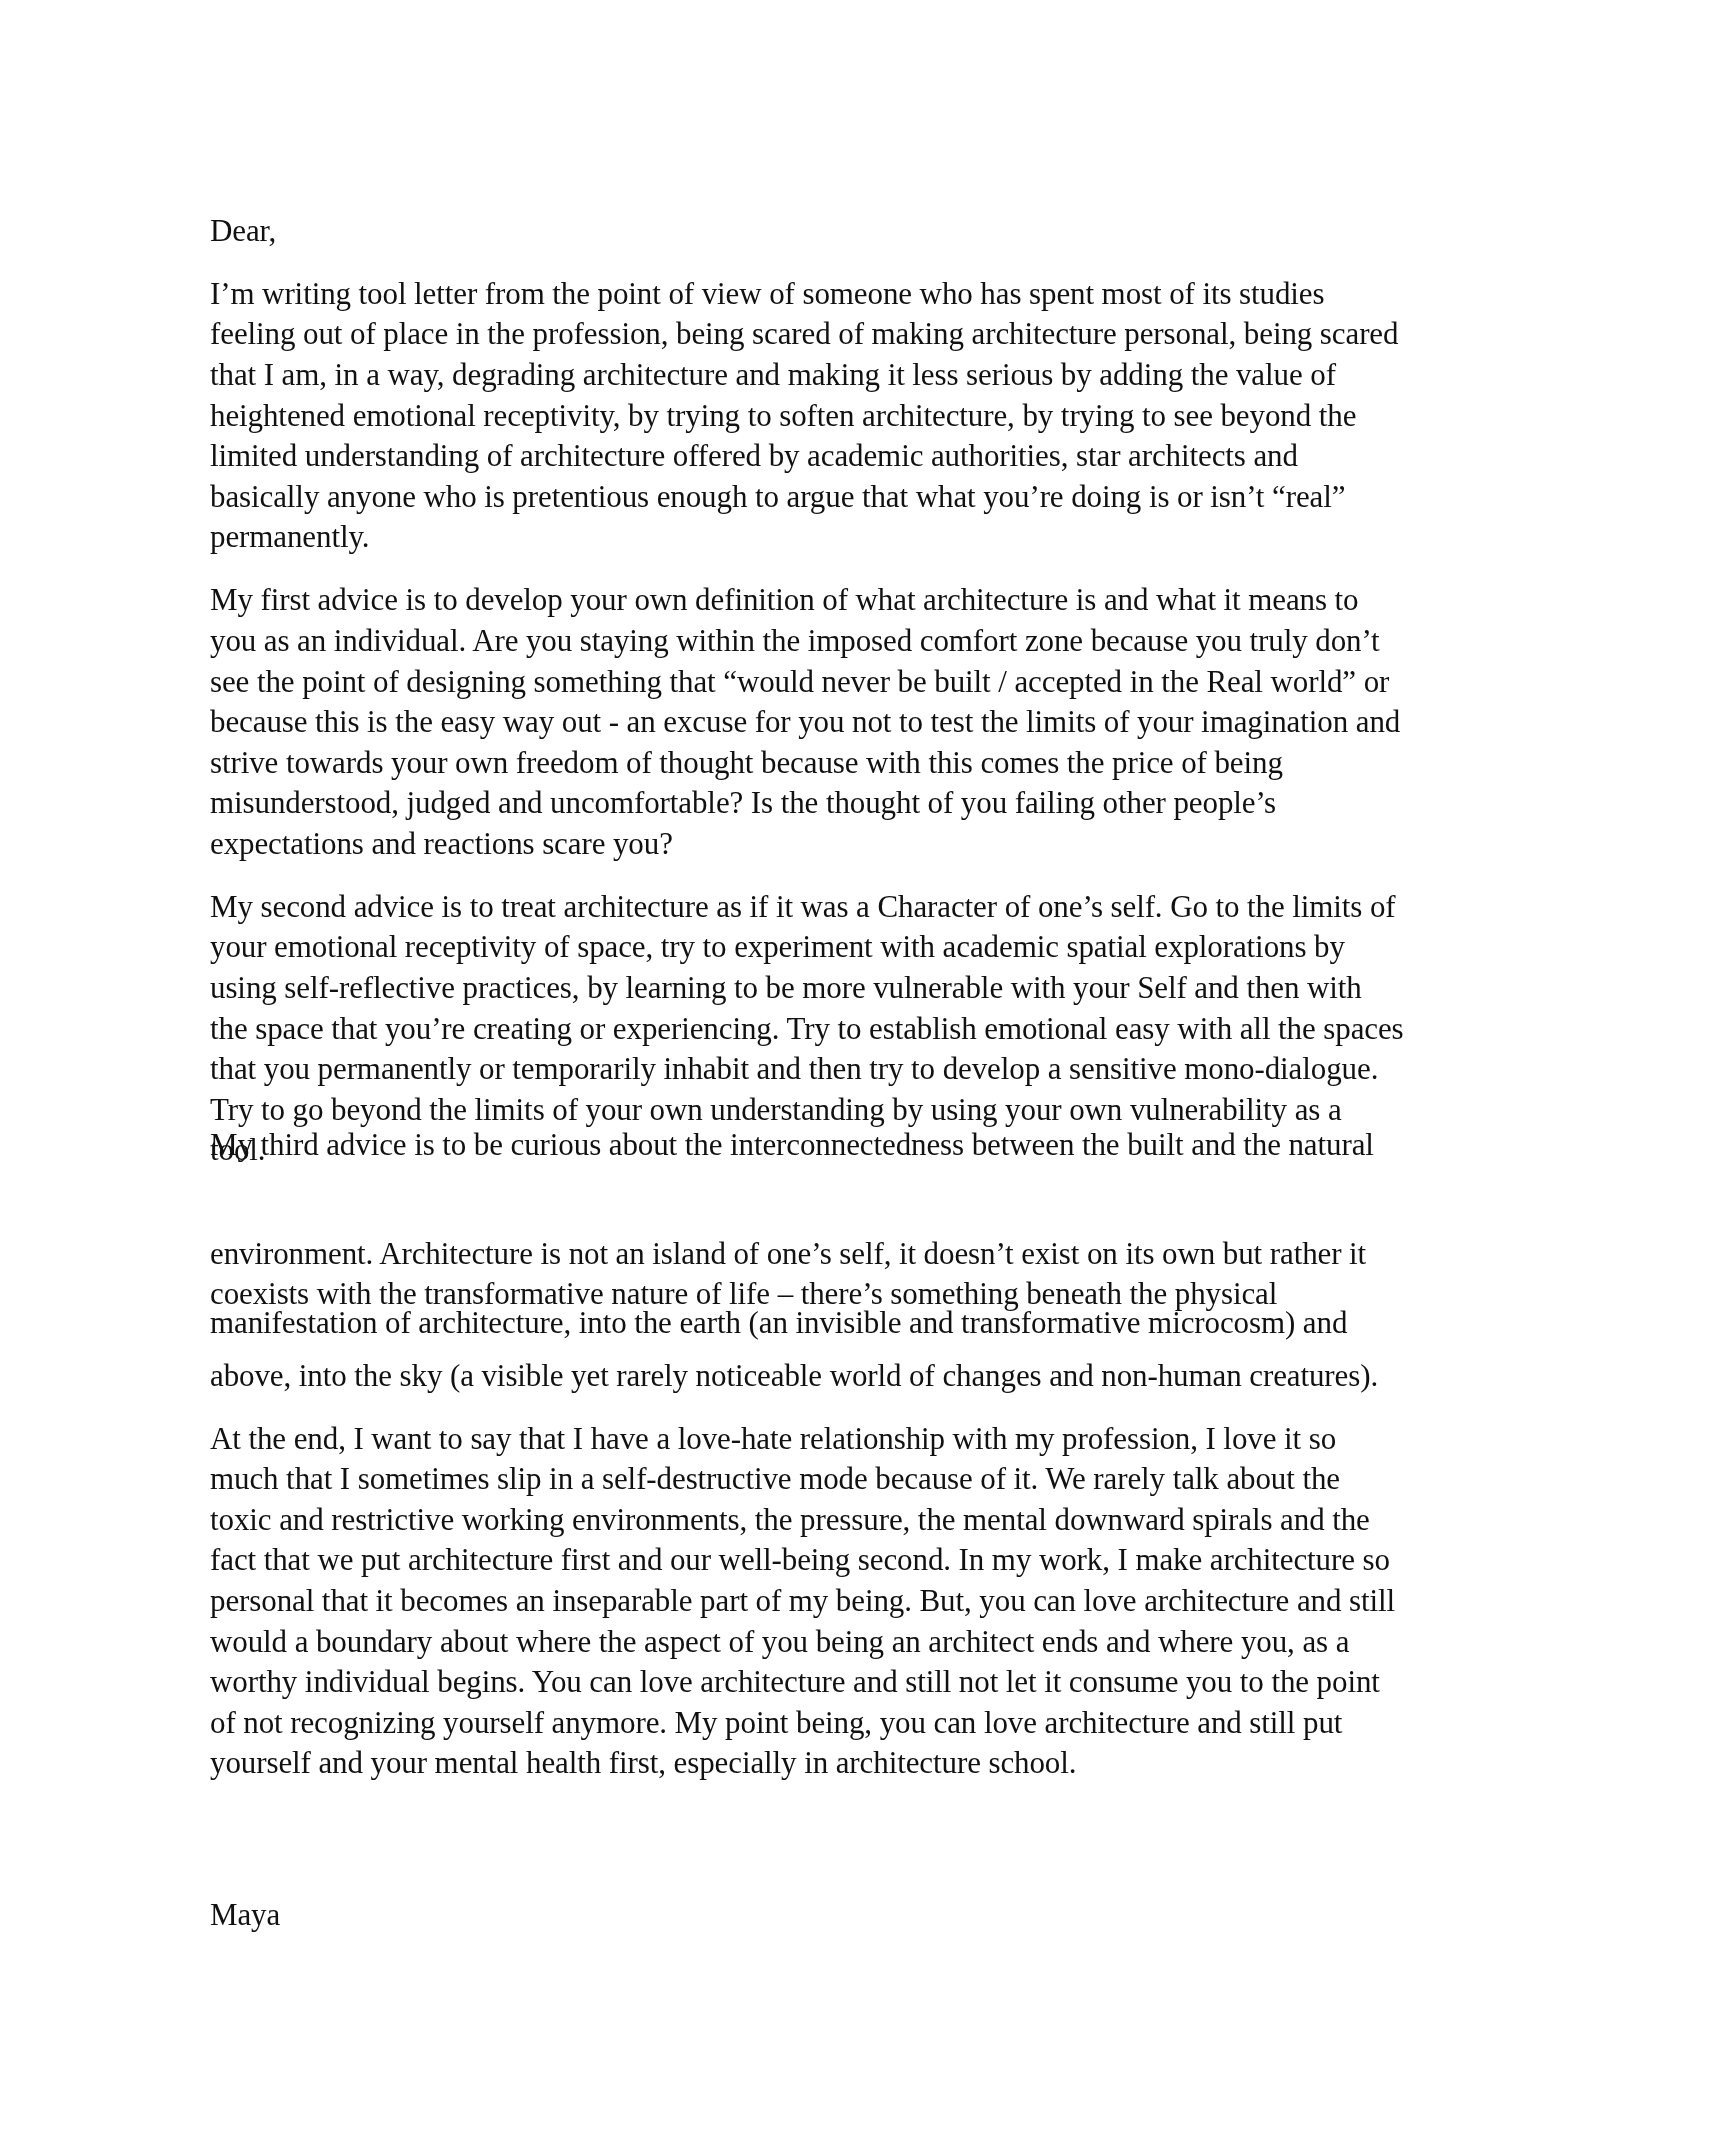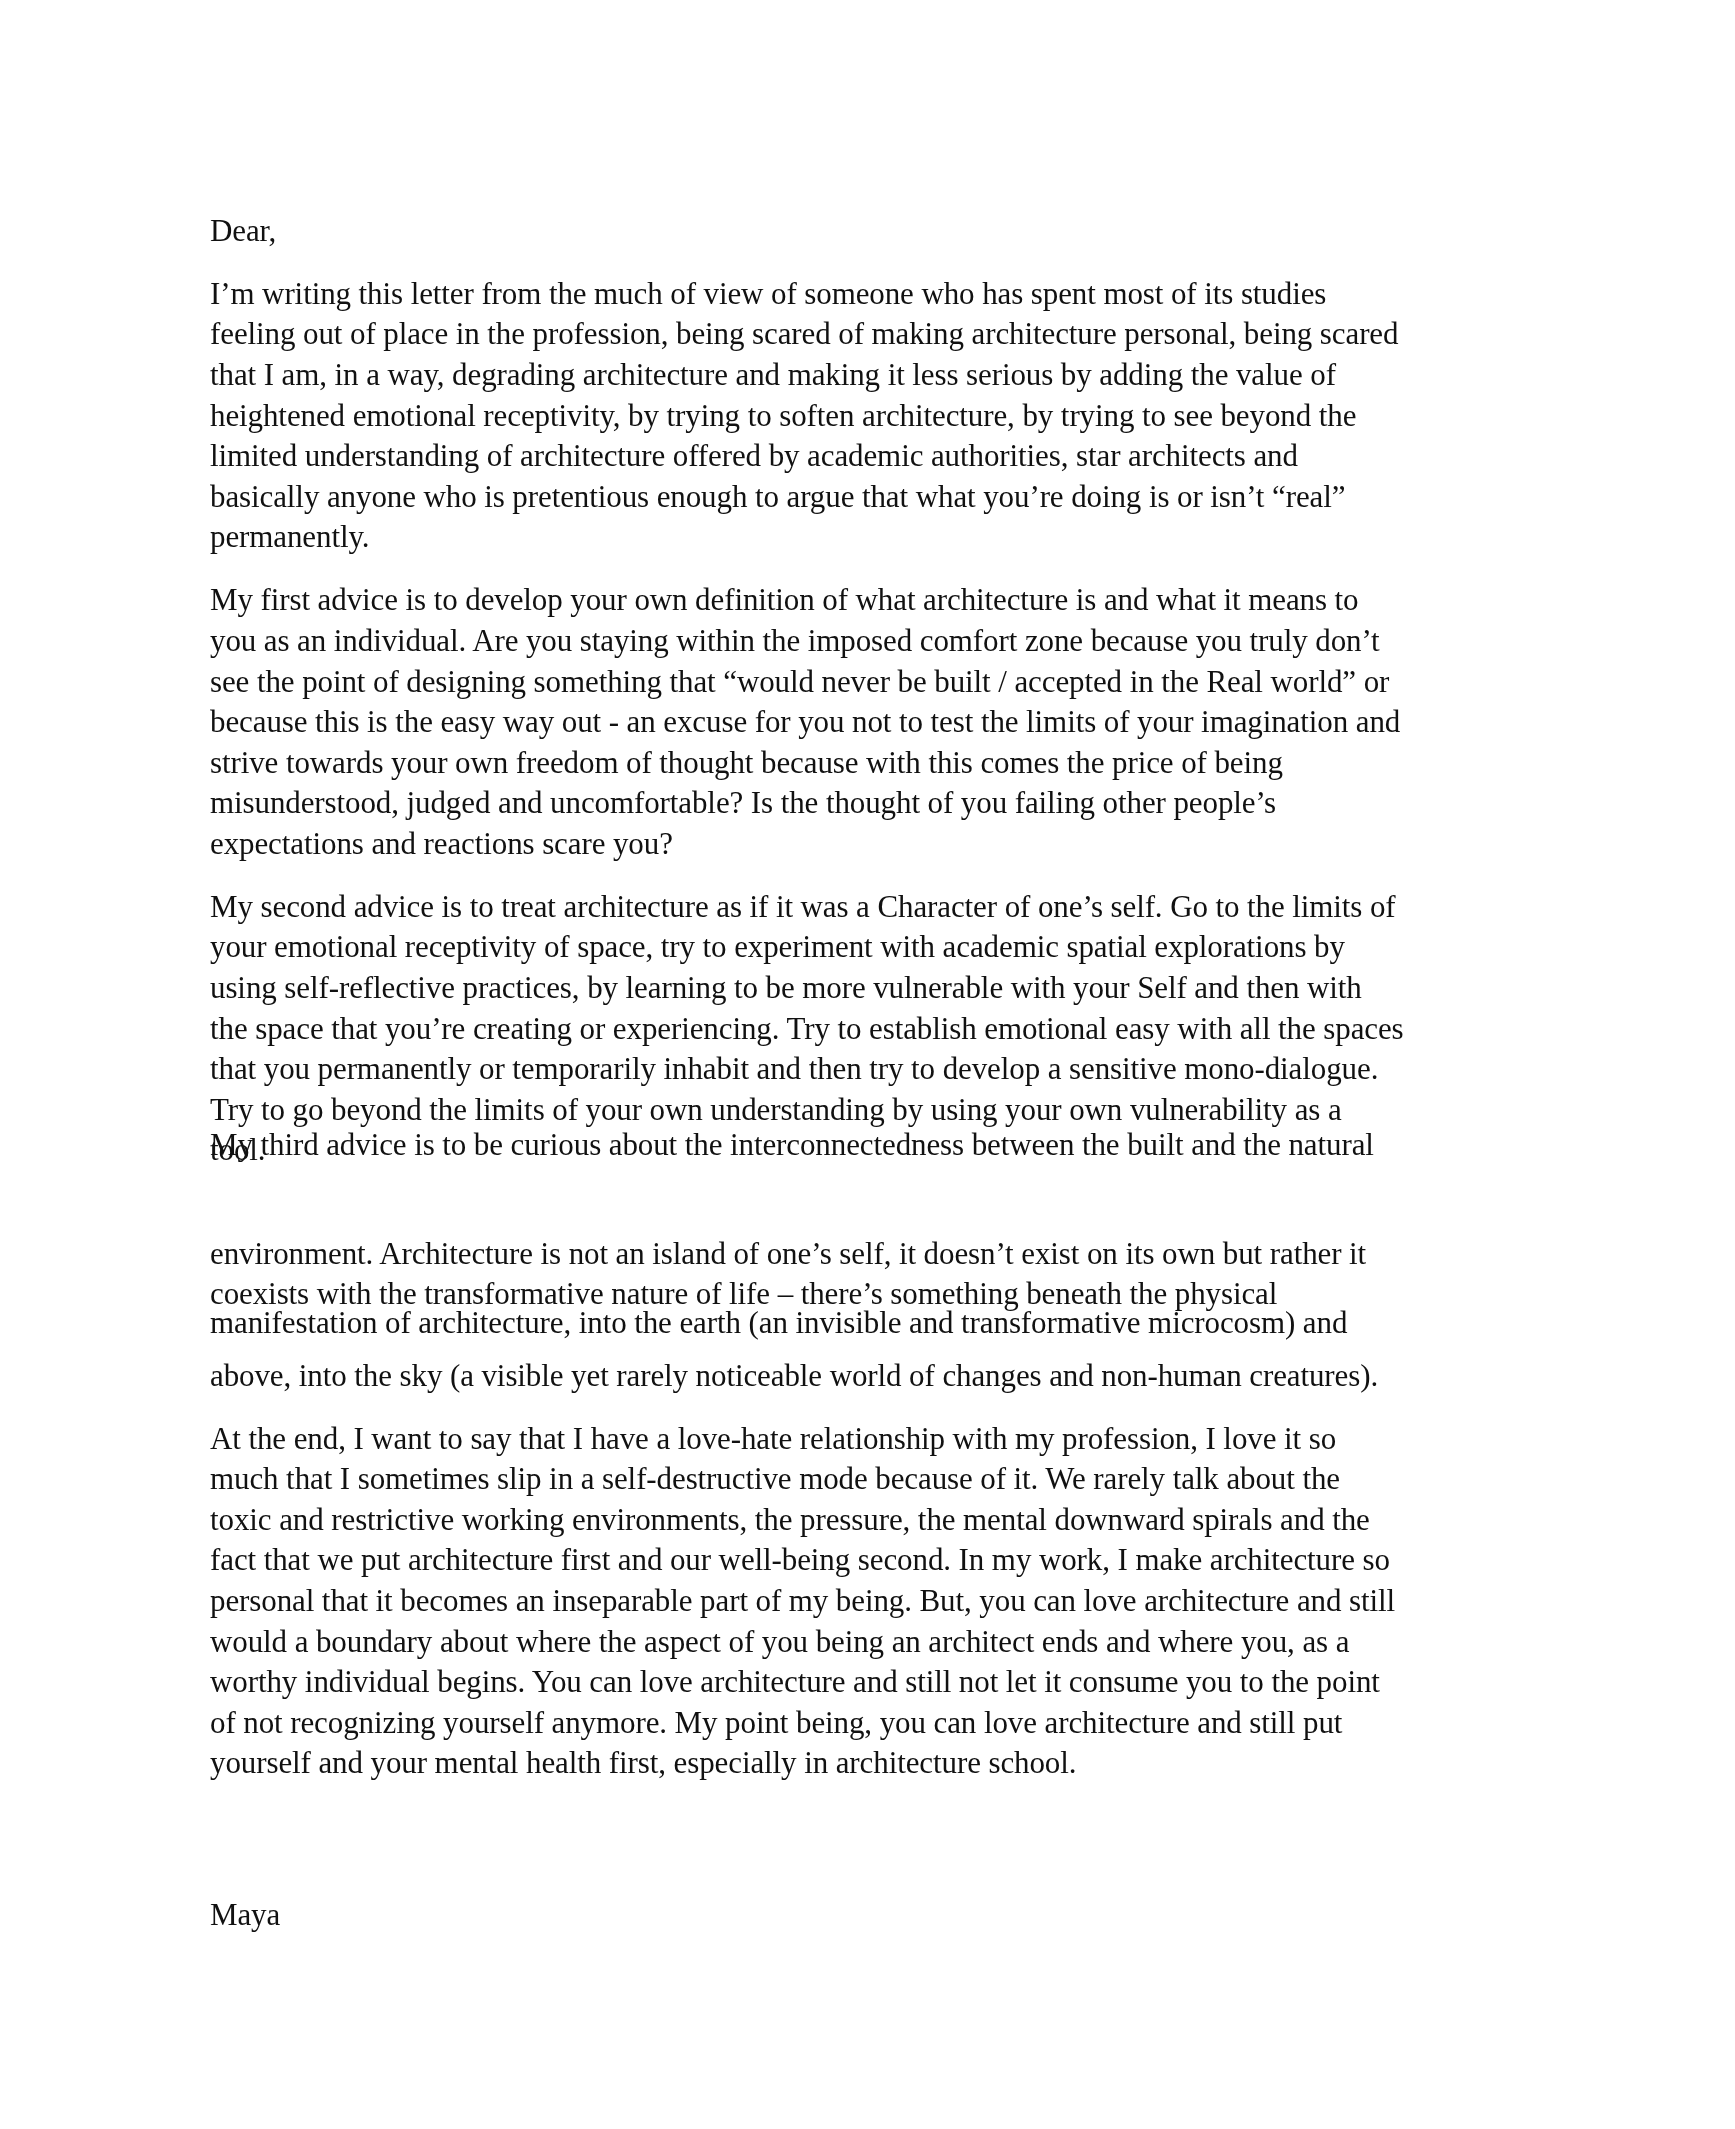--- a/index.html
+++ b/index.html
@@ -34,21 +34,21 @@
     .salutation { top: 210px; }
     .signature { top: 1872px; margin-top: 22px; }
   </style>
 </head>
 <body>
 
 <div class="page">
   <div class="line salutation">Dear,</div>
 
   <div>
-    <div class="line" style="top:273px">I’m writing this letter from the much of view of someone who has spent most of its studies</div>
+    <div class="line" style="top:273px">I’m writing tool letter from the point of view of someone who has spent most of its studies</div>
     <div class="line" style="top:313px">feeling out of place in the profession, being scared of making architecture personal, being scared</div>
     <div class="line" style="top:354px">that I am, in a way, degrading architecture and making it less serious by adding the value of</div>
     <div class="line" style="top:395px">heightened emotional receptivity, by trying to soften architecture, by trying to see beyond the</div>
     <div class="line" style="top:435px">limited understanding of architecture offered by academic authorities, star architects and</div>
     <div class="line" style="top:476px">basically anyone who is pretentious enough to argue that what you’re doing is or isn’t “real”</div>
     <div class="line" style="top:516px">permanently.</div>
   </div>
 
   <div>
     <div class="line" style="top:579px">My first advice is to develop your own definition of what architecture is and what it means to</div>

